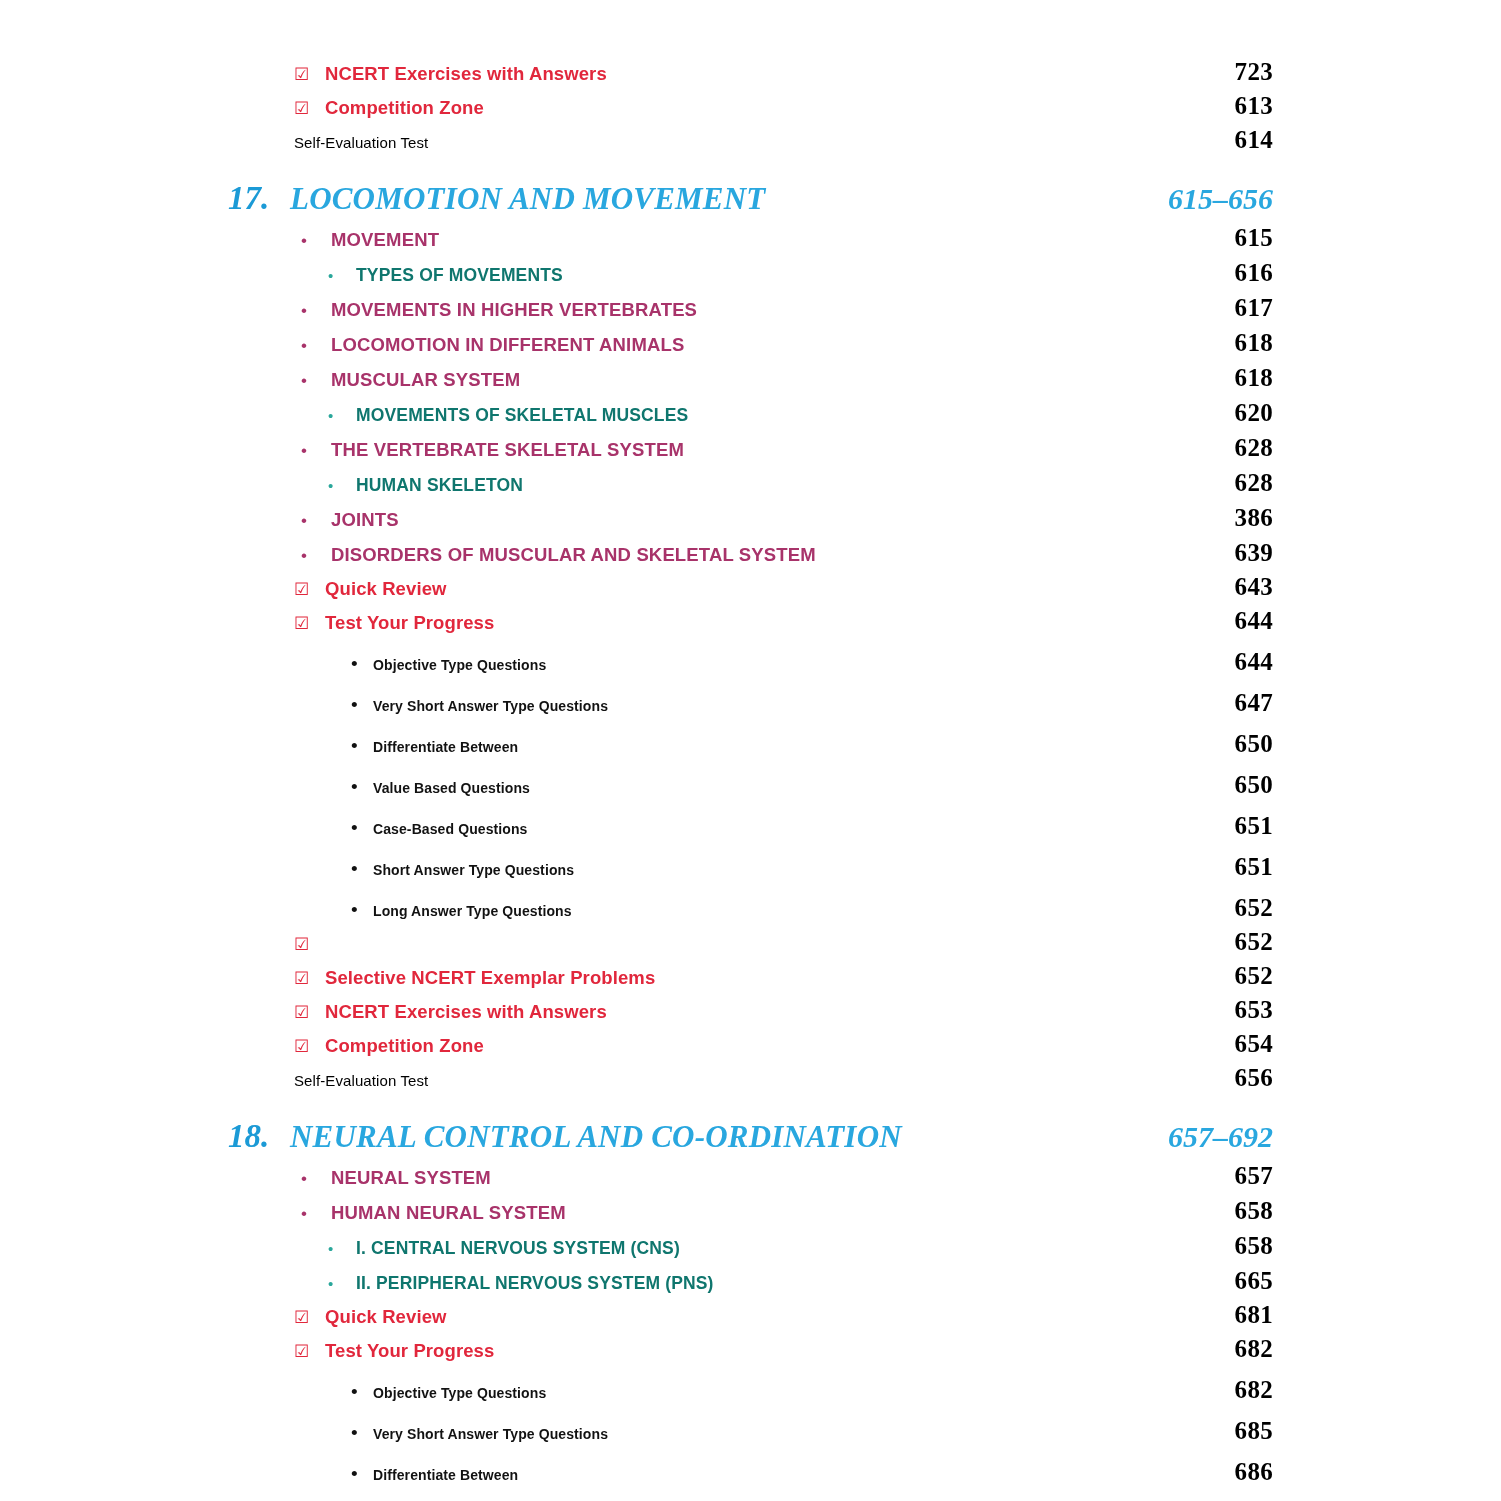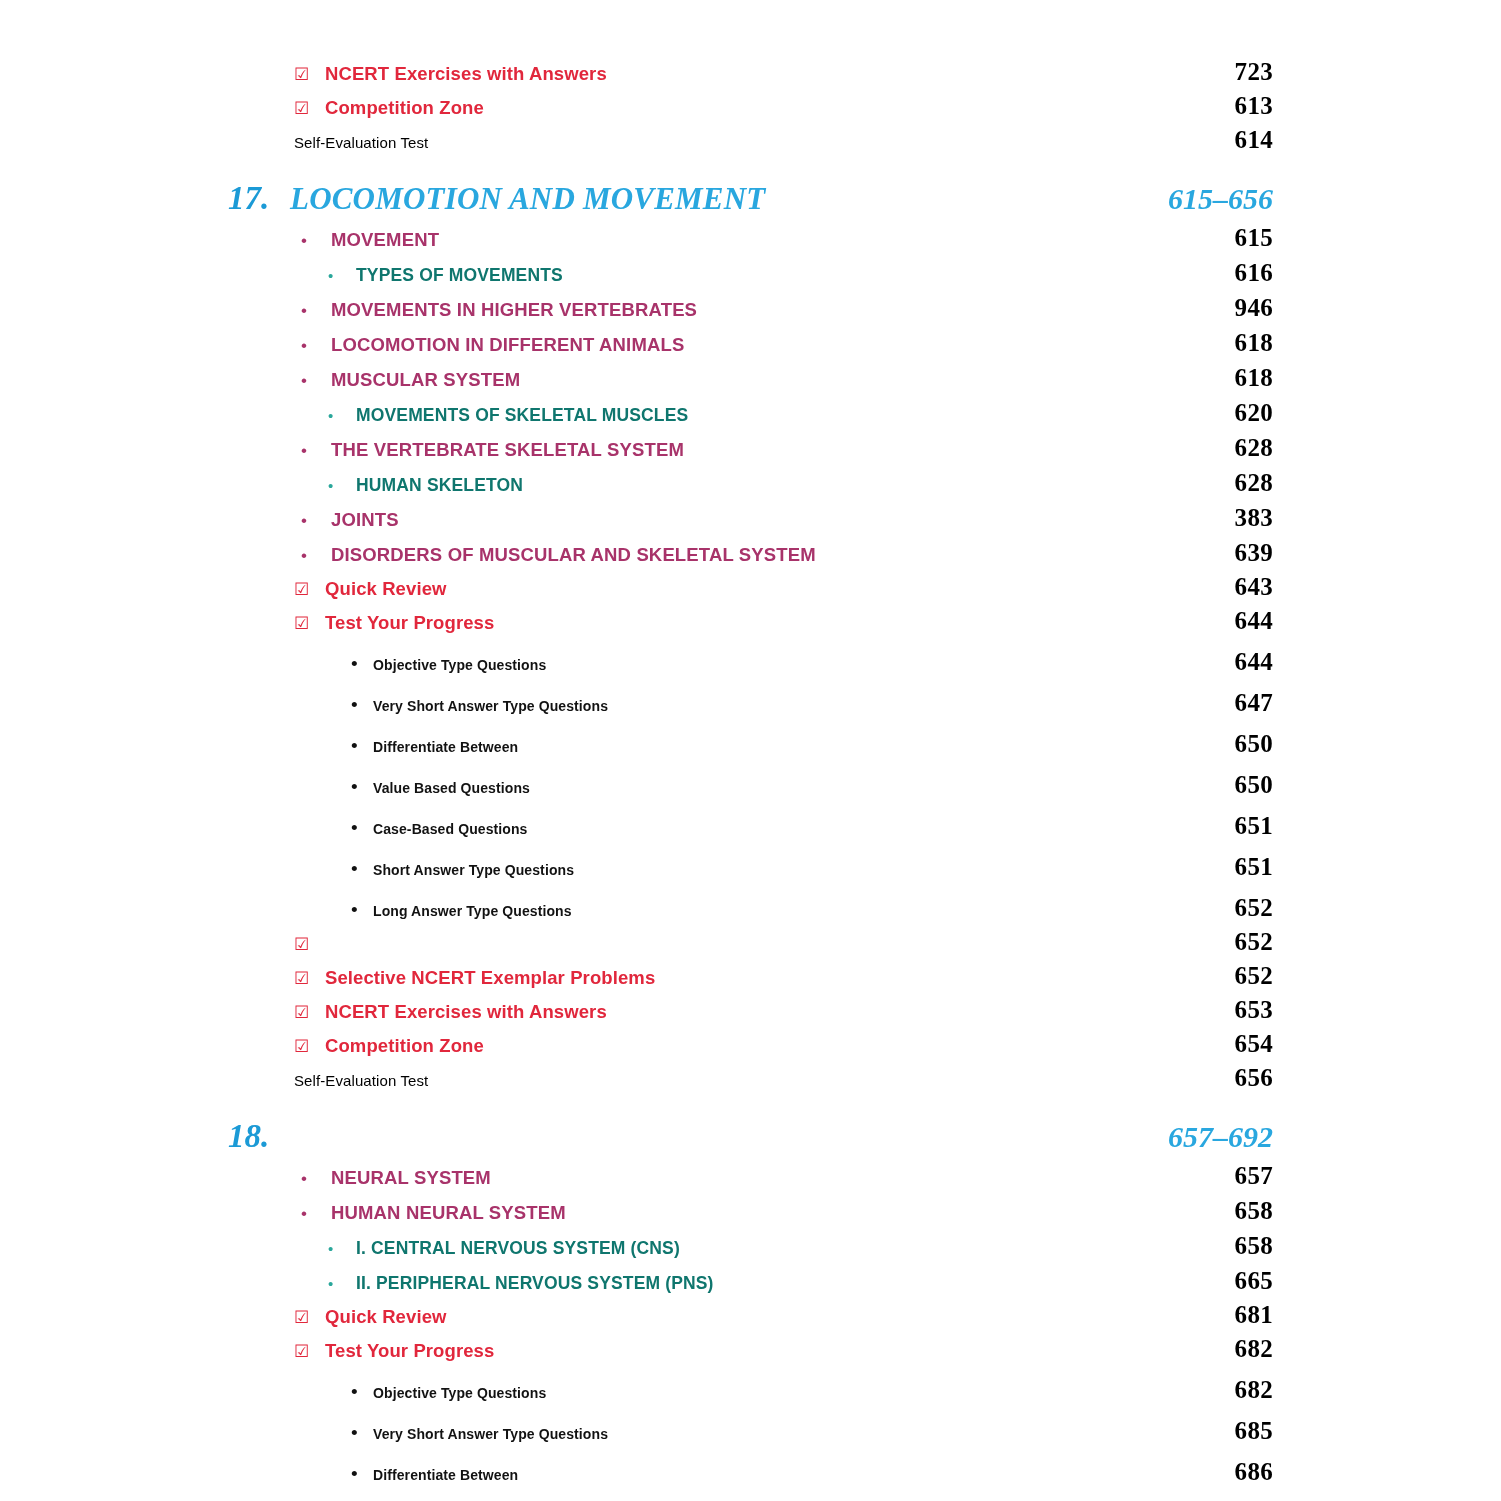--- a/index.html
+++ b/index.html
@@ -216,21 +216,21 @@
       <div class="row lvl2">
         <span class="bullet">•</span>
         <span class="label">TYPES OF MOVEMENTS</span>
         <span class="spacer"></span>
         <span class="pg">616</span>
       </div>
       <div class="row lvl1">
         <span class="bullet">•</span>
         <span class="label">MOVEMENTS IN HIGHER VERTEBRATES</span>
         <span class="spacer"></span>
-        <span class="pg">946</span>
+        <span class="pg">617</span>
       </div>
       <div class="row lvl1">
         <span class="bullet">•</span>
         <span class="label">LOCOMOTION IN DIFFERENT ANIMALS</span>
         <span class="spacer"></span>
         <span class="pg">618</span>
       </div>
       <div class="row lvl1">
         <span class="bullet">•</span>
         <span class="label">MUSCULAR SYSTEM</span>
@@ -252,21 +252,21 @@
       <div class="row lvl2">
         <span class="bullet">•</span>
         <span class="label">HUMAN SKELETON</span>
         <span class="spacer"></span>
         <span class="pg">628</span>
       </div>
       <div class="row lvl1">
         <span class="bullet">•</span>
         <span class="label">JOINTS</span>
         <span class="spacer"></span>
-        <span class="pg">383</span>
+        <span class="pg">386</span>
       </div>
       <div class="row lvl1">
         <span class="bullet">•</span>
         <span class="label">DISORDERS OF MUSCULAR AND SKELETAL SYSTEM</span>
         <span class="spacer"></span>
         <span class="pg">639</span>
       </div>
       <div class="row chk">
         <span class="box">☑</span>
         <span class="label">Quick Review</span>
@@ -345,20 +345,21 @@
         <span class="pg">654</span>
       </div>
       <div class="row selfeval">
         <span class="pad"></span>
         <span class="label">Self-Evaluation Test</span>
         <span class="spacer"></span>
         <span class="pg">656</span>
       </div>
       <div class="row chapter">
         <span class="num">18.</span>
+        <span class="label">NEURAL CONTROL AND CO-ORDINATION</span>
         <span class="spacer"></span>
         <span class="pg">657–692</span>
       </div>
       <div class="row lvl1">
         <span class="bullet">•</span>
         <span class="label">NEURAL SYSTEM</span>
         <span class="spacer"></span>
         <span class="pg">657</span>
       </div>
       <div class="row lvl1">

